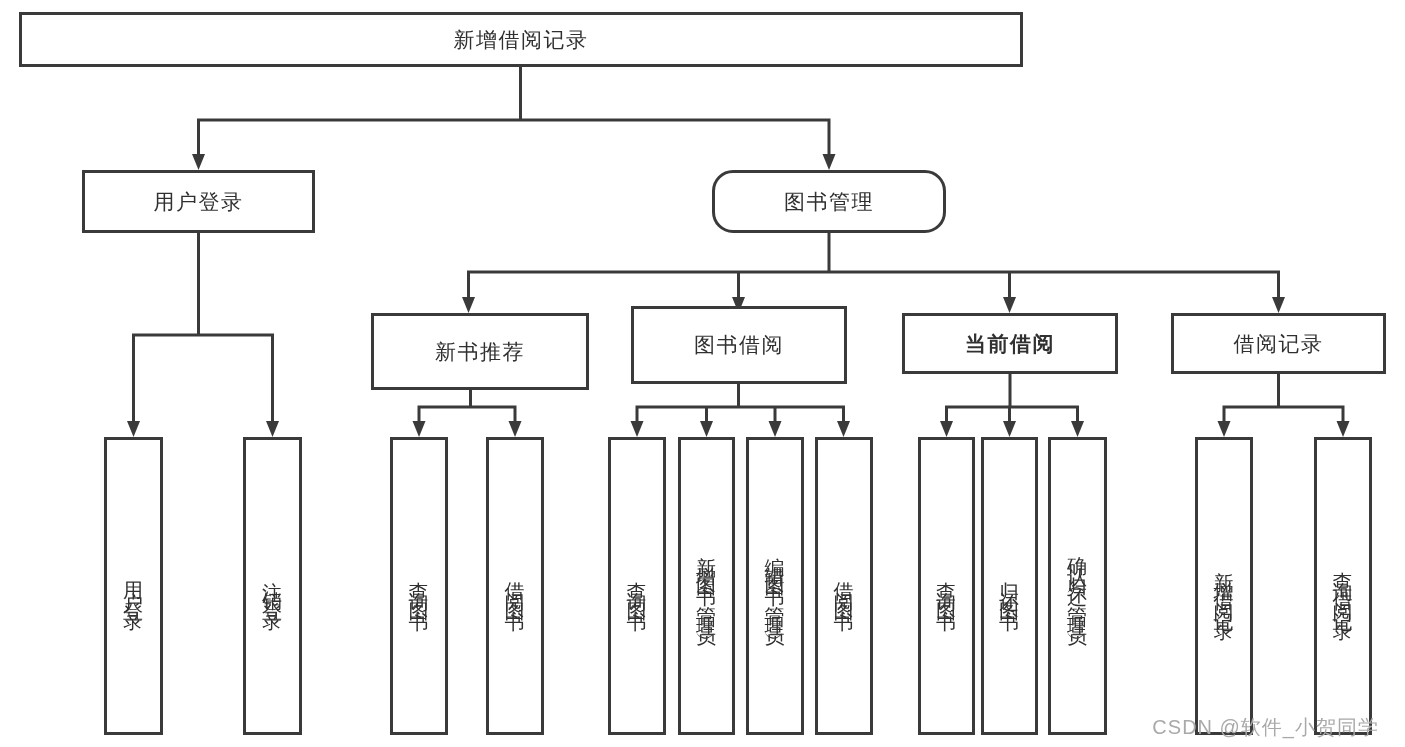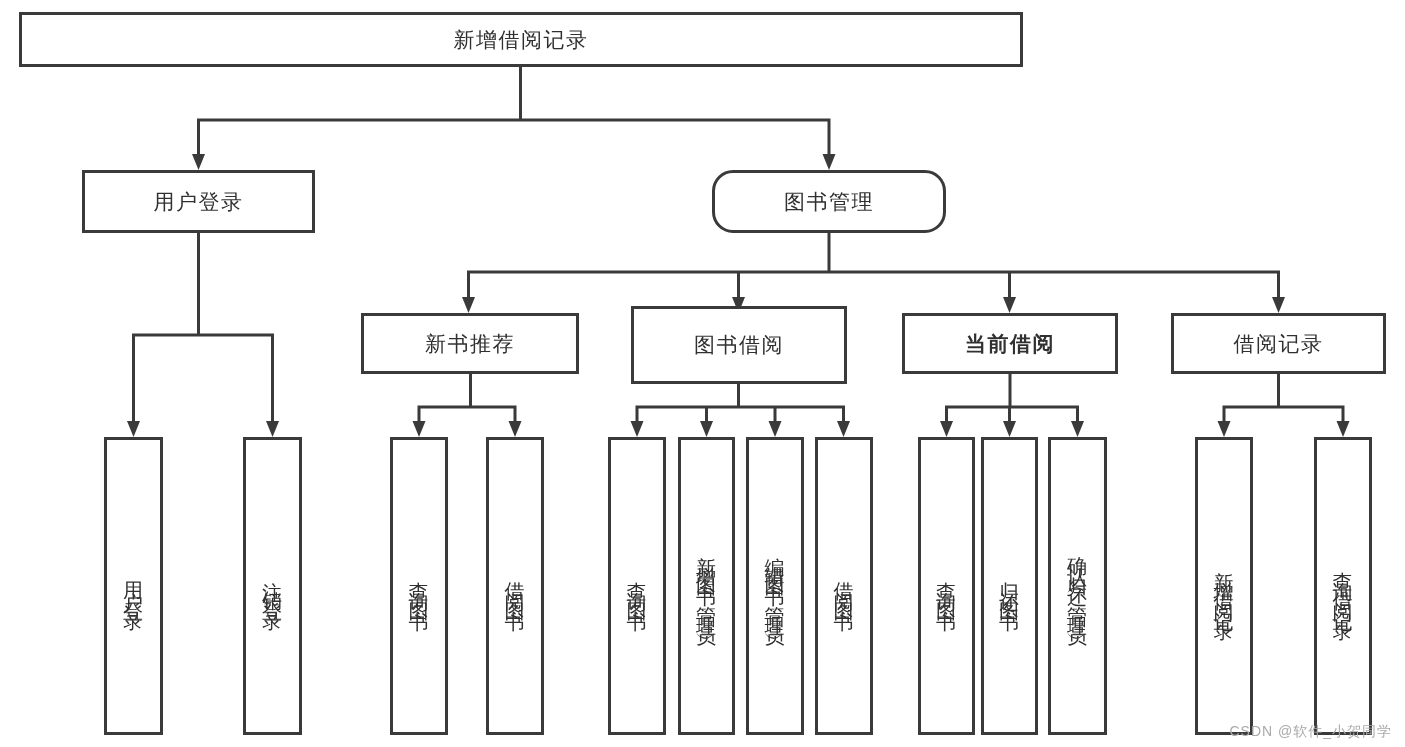--- a/index.html
+++ b/index.html
@@ -60,23 +60,23 @@
     writing-mode: vertical-rl;
     text-orientation: mixed;
     font-size: 20px;
     letter-spacing: 10px;
     line-height: 1;
     color: #303030;
     white-space: nowrap;
   }
   .watermark {
     position: absolute;
-    right: 13px;
+    right: 26px;
     bottom: 6px;
-    font-size: 14px;
+    font-size: 20px;
     color: #a9a9a9;
     letter-spacing: 1px;
     white-space: nowrap;
   }
 </style>
 </head>
 <body>
 
 <div id="stage">
 
@@ -120,21 +120,21 @@
     <span>新增借阅记录</span>
   </div>
 
   <div class="hbox" style="left:82px; top:170px; width:233px; height:63px;">
     <span>用户登录</span>
   </div>
   <div class="hbox" style="left:712px; top:170px; width:234px; height:63px;border-radius:21px;">
     <span>图书管理</span>
   </div>
 
-  <div class="hbox" style="left:361px; top:313px; width:218px; height:61px;">
+  <div class="hbox" style="left:371px; top:313px; width:218px; height:77px;">
     <span>新书推荐</span>
   </div>
   <div class="hbox" style="left:631px; top:306px; width:216px; height:78px;font-family:Liberation Mono, monospace;">
     <span>图书借阅</span>
   </div>
   <div class="hbox" style="left:902px; top:313px; width:216px; height:61px;font-weight:bold;">
     <span>当前借阅</span>
   </div>
   <div class="hbox" style="left:1171px; top:313px; width:215px; height:61px;">
     <span>借阅记录</span>

